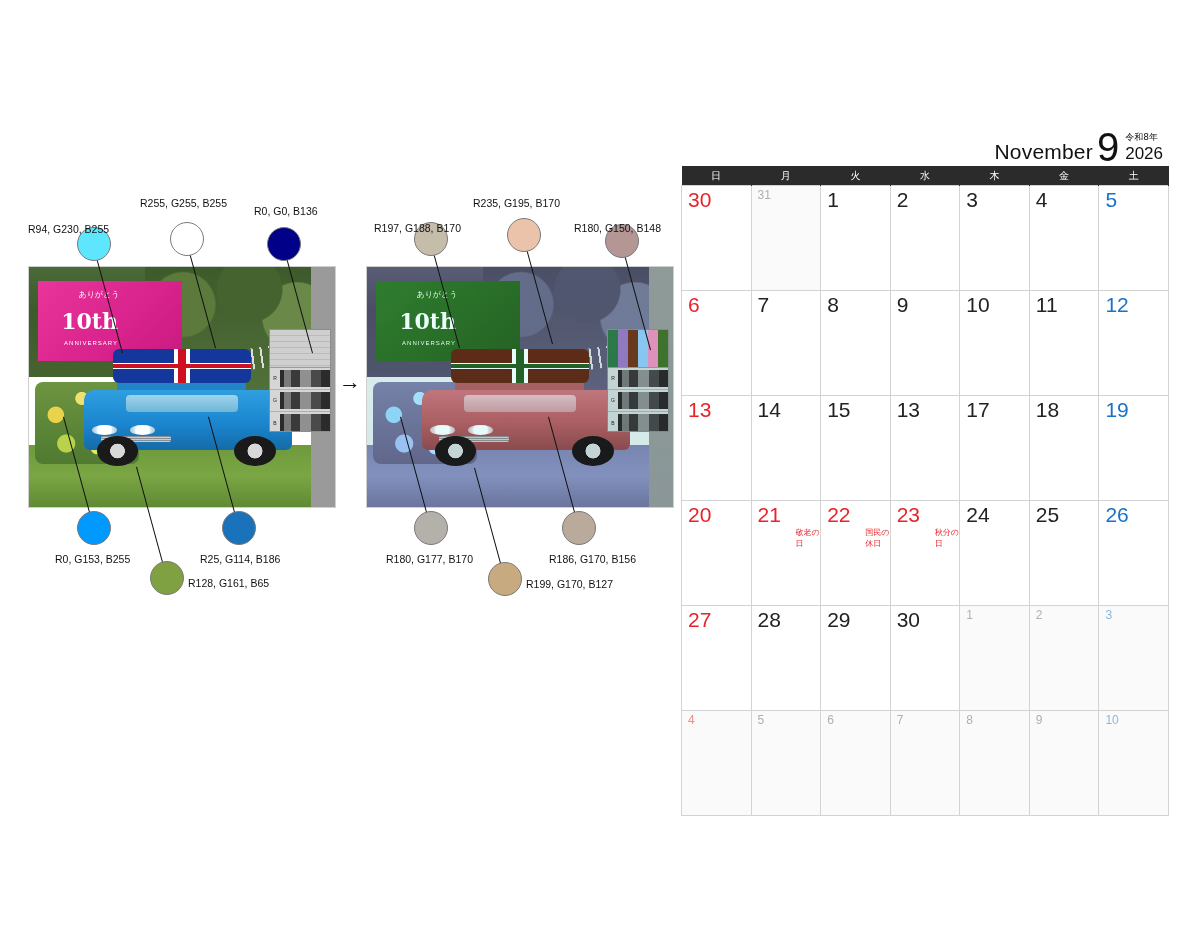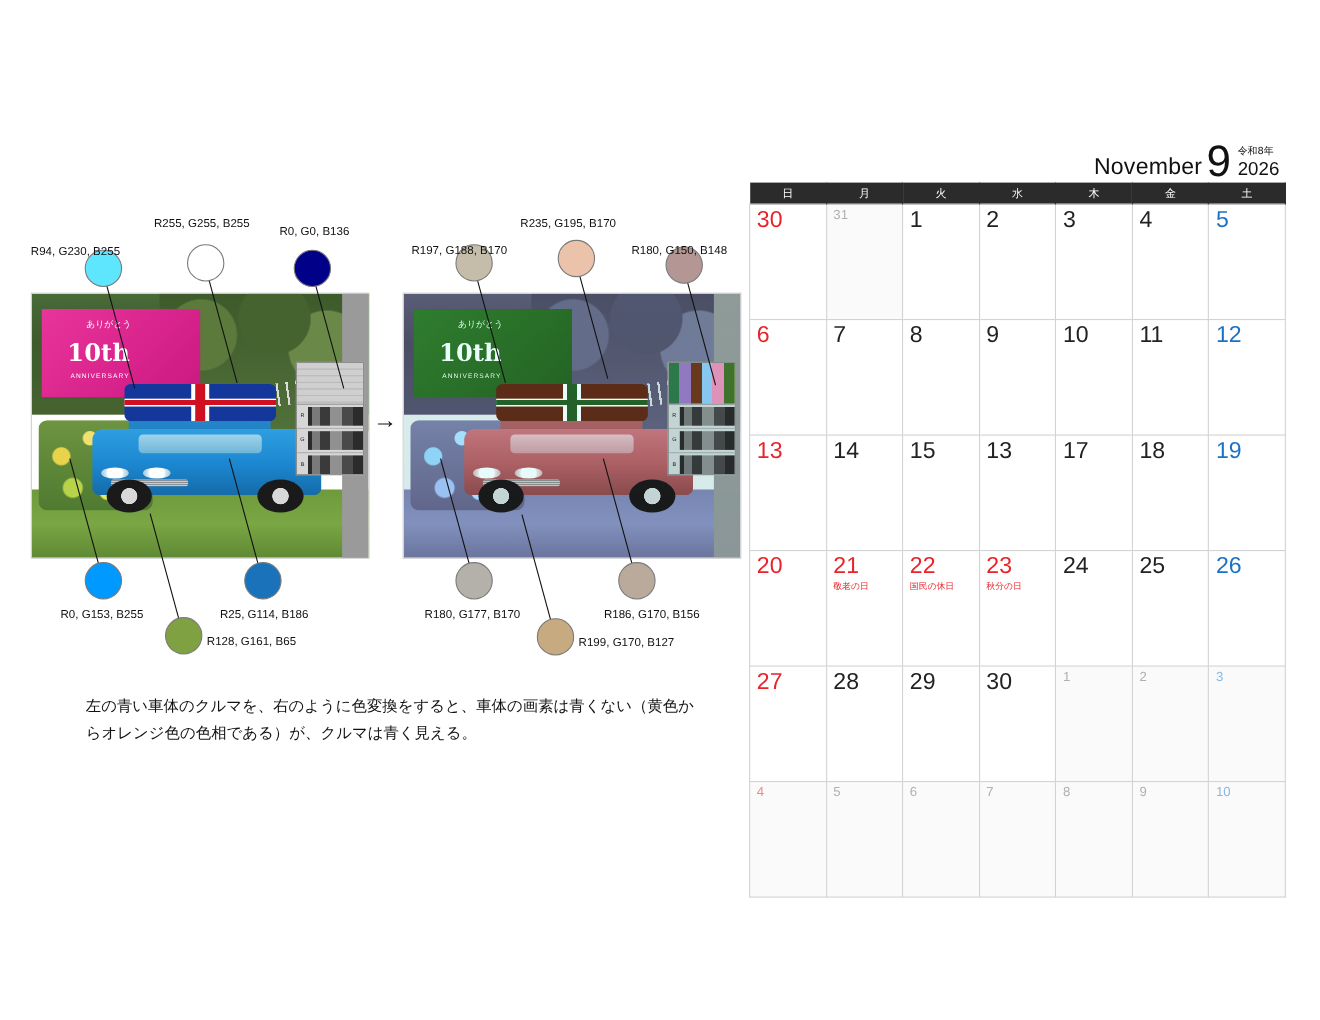--- a/index.html
+++ b/index.html
@@ -284,20 +284,21 @@
   .dnum.sat { color: #1a72c8; }
   .dnum.holiday { color: #e8232a; }
   .dnum.dim { font-size: 12px; color: #b0b0b0; }
   .dnum.dim.sun { color: #f08a8a; }
   .dnum.dim.sat { color: #8ab8e0; }
   .hname {
     font-size: 8px;
     color: #e8232a;
     margin-top: 2px;
     font-family: "DejaVu Sans", sans-serif;
+    margin-left: 38px;
   }
 </style>
 </head>
 <body>
 
 <div id="figure-area">
 
   <div class="photo-frame" id="photo-left">
     <div class="photo-inner">
       <div class="sky"></div>
@@ -421,21 +422,20 @@
       <div class="swatch" style="left: 414px; top: 511px; width: 32px; height: 32px; background: rgb(180, 177, 170);"></div>
       <div class="sw-label" style="left: 386px; top: 553px;">R180, G177, B170</div>
       <div class="leader" style="left: 504px; top: 578px; width: 114.018px; transform: rotate(-105.255deg);"></div>
       <div class="swatch" style="left: 488px; top: 562px; width: 32px; height: 32px; background: rgb(199, 170, 127);"></div>
       <div class="sw-label" style="left: 526px; top: 578px;">R199, G170, B127</div>
       <div class="leader" style="left: 578px; top: 527px; width: 114.018px; transform: rotate(-105.255deg);"></div>
       <div class="swatch" style="left: 562px; top: 511px; width: 32px; height: 32px; background: rgb(186, 170, 156);"></div>
       <div class="sw-label" style="left: 534px; top: 553px; padding-left: 15px;">R186, G170, B156</div>
     </div>
 
-  <div class="caption-ja">左の青い車体のクルマを、右のように色変換をすると、車体の画素は青くない（黄色からオレンジ色の色相である）が、クルマは青く見える。</div>
 </div>
 
 <div id="calendar">
   <div class="cal-header">
     <div class="cal-month-en">November</div>
     <div class="cal-month-num">9</div>
     <div class="cal-era-block">
       <div class="cal-era">令和8年</div>
       <div class="cal-year">2026</div>
     </div>

